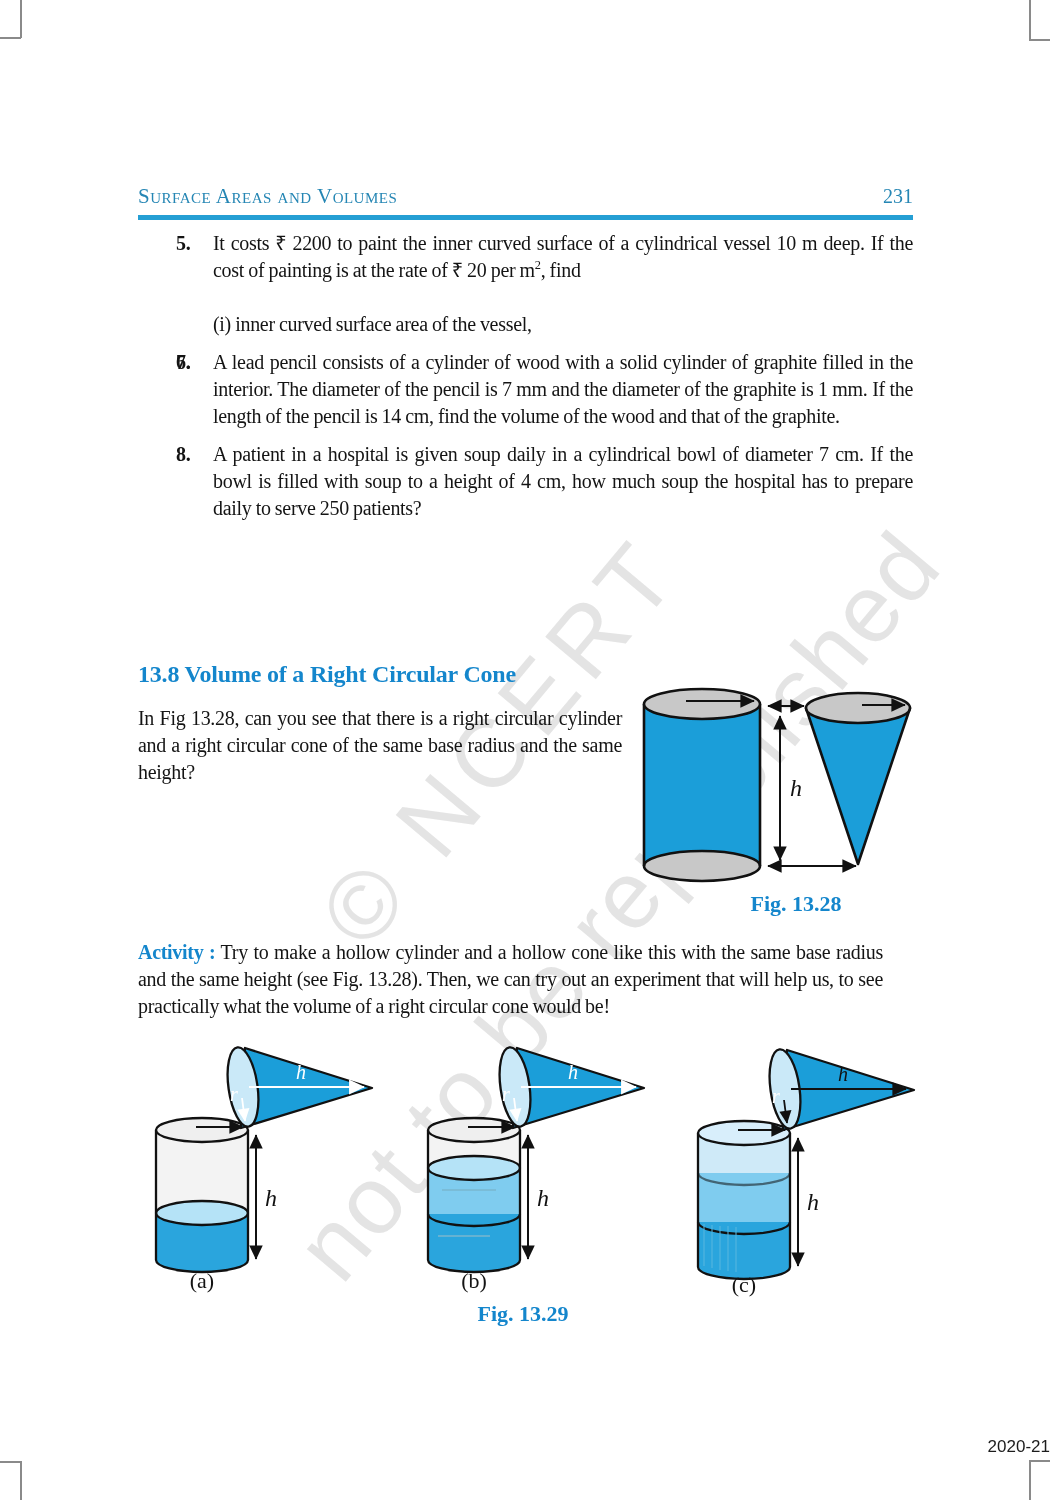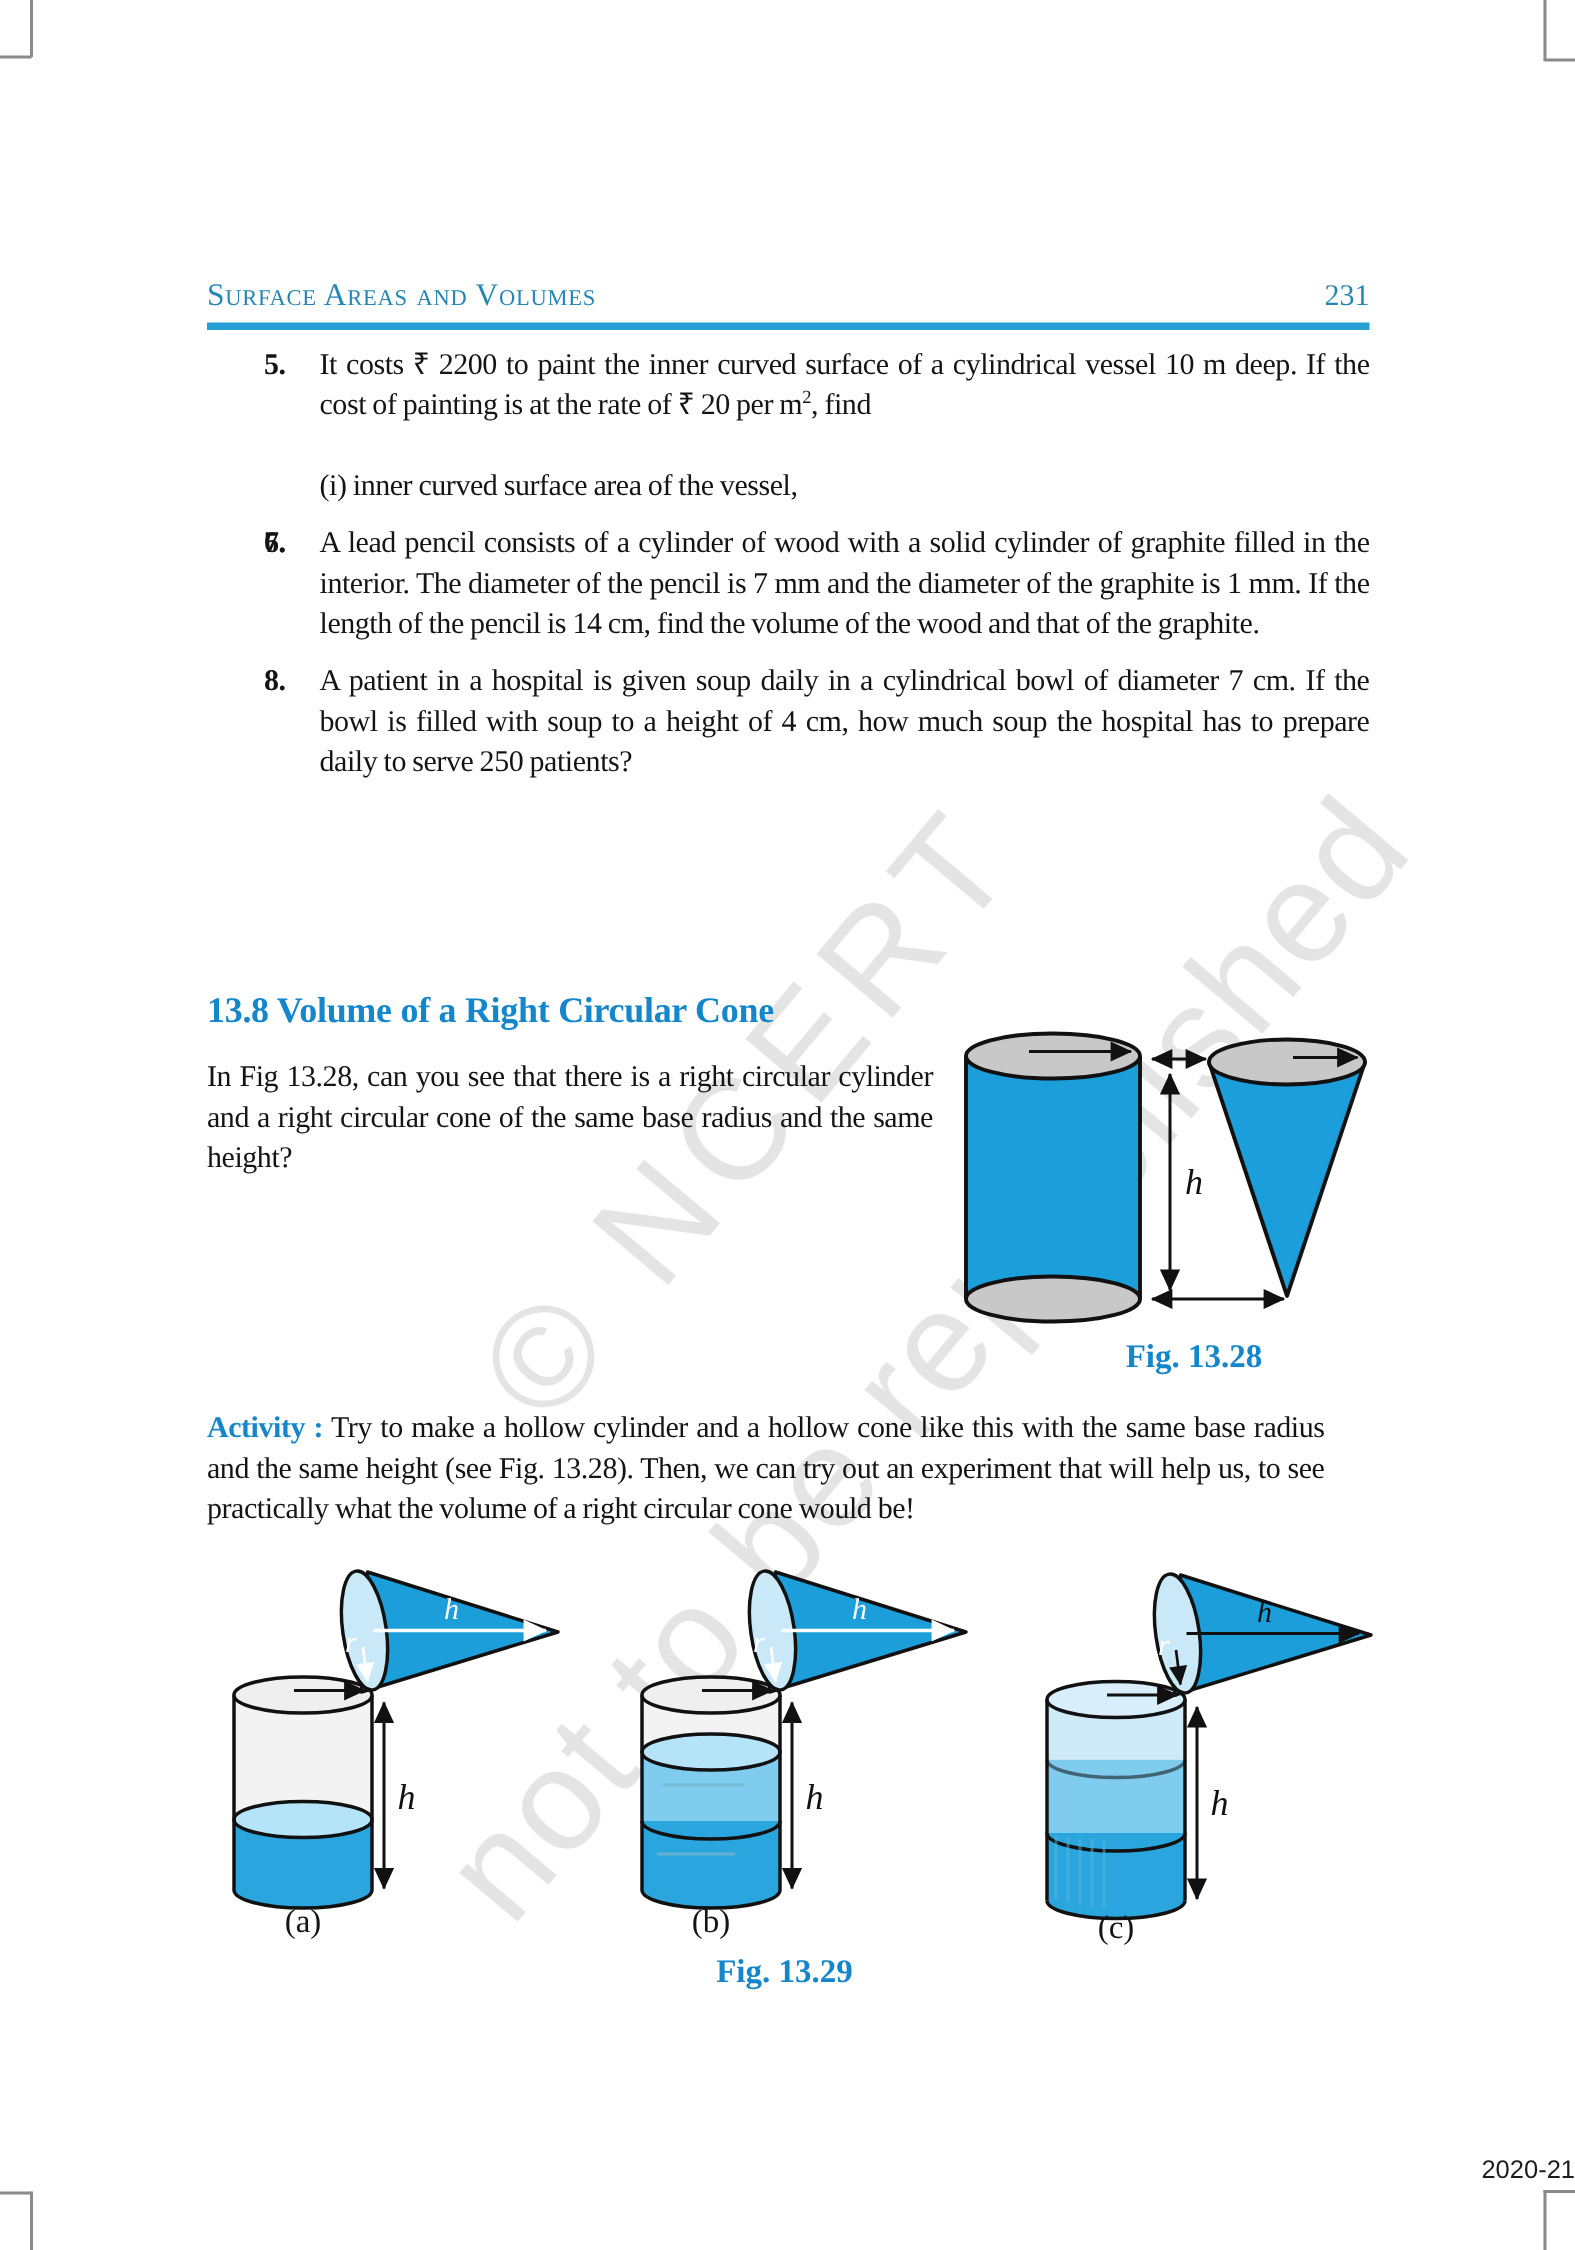--- a/index.html
+++ b/index.html
@@ -15,21 +15,21 @@
   .cm{position:absolute;background:#8a8a8a;}
   
   .wm{position:absolute;z-index:1;color:var(--wm);opacity:.55;white-space:nowrap;
       font-family:"Liberation Sans",sans-serif;font-weight:400;pointer-events:none;}
   #wm1{left:500px;top:742px;font-size:96px;letter-spacing:10px;
        transform:translate(-50%,-50%) rotate(-50deg);}
   #wm2{left:618px;top:906px;font-size:96px;letter-spacing:2px;
        transform:translate(-50%,-50%) rotate(-50deg);}
   .layer{position:absolute;z-index:2;}
   
-  #header{left:138px;top:184px;width:775px;display:flex;justify-content:space-between;align-items:flex-end;}
+  #header{left:138px;top:184px;width:775px;display:flex;justify-content:space-between;align-items:center;}
   #header .title{font-variant:small-caps;font-size:21px;letter-spacing:.5px;color:var(--teal);}
   #header .pnum{font-size:20px;color:var(--teal);}
   #rule{left:138px;top:215px;width:775px;height:5px;background:var(--rule);}
   
   #exercise{left:176px;top:230px;width:737px;}
   .body-text{font-size:20px;line-height:27px;letter-spacing:-0.3px;word-spacing:-0.5px;text-align:justify;}
   .item{position:relative;padding-left:37px;margin-bottom:11px;}
   .item .num{position:absolute;left:0;top:0;font-weight:bold;}
   .subitems{margin-top:6px;}
   .subitems div{margin-bottom:7px;margin-top:27px;}

